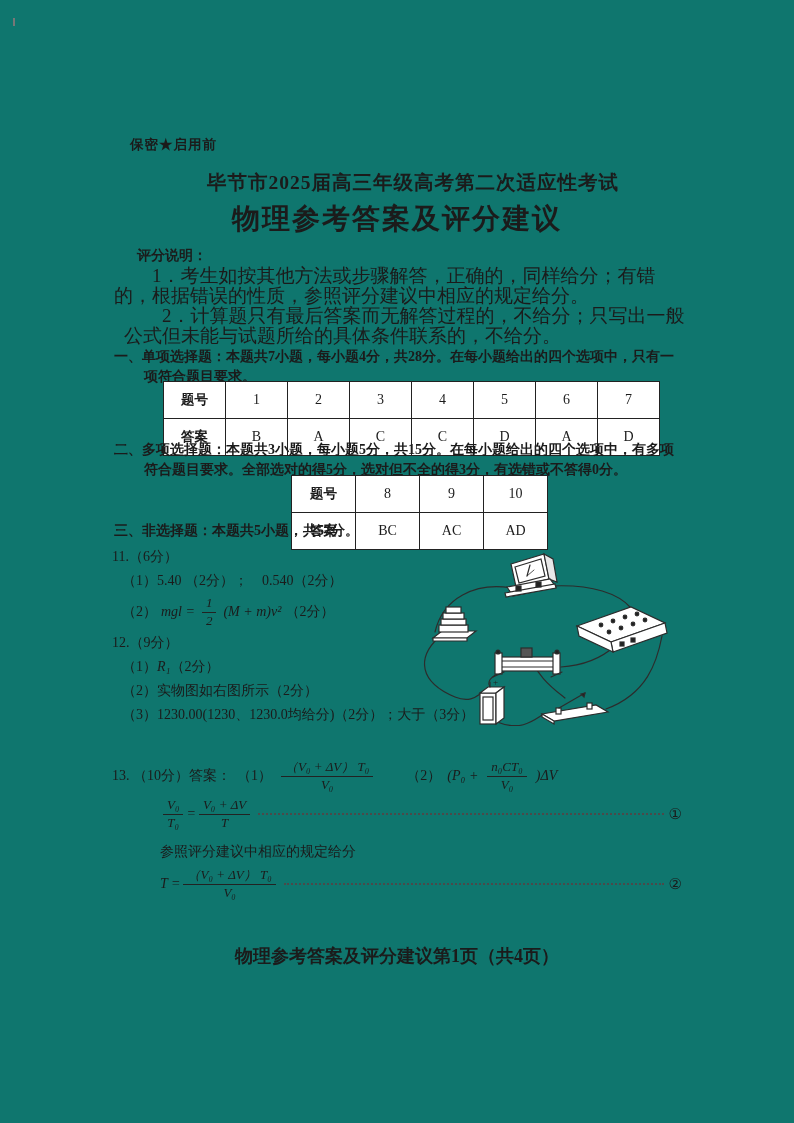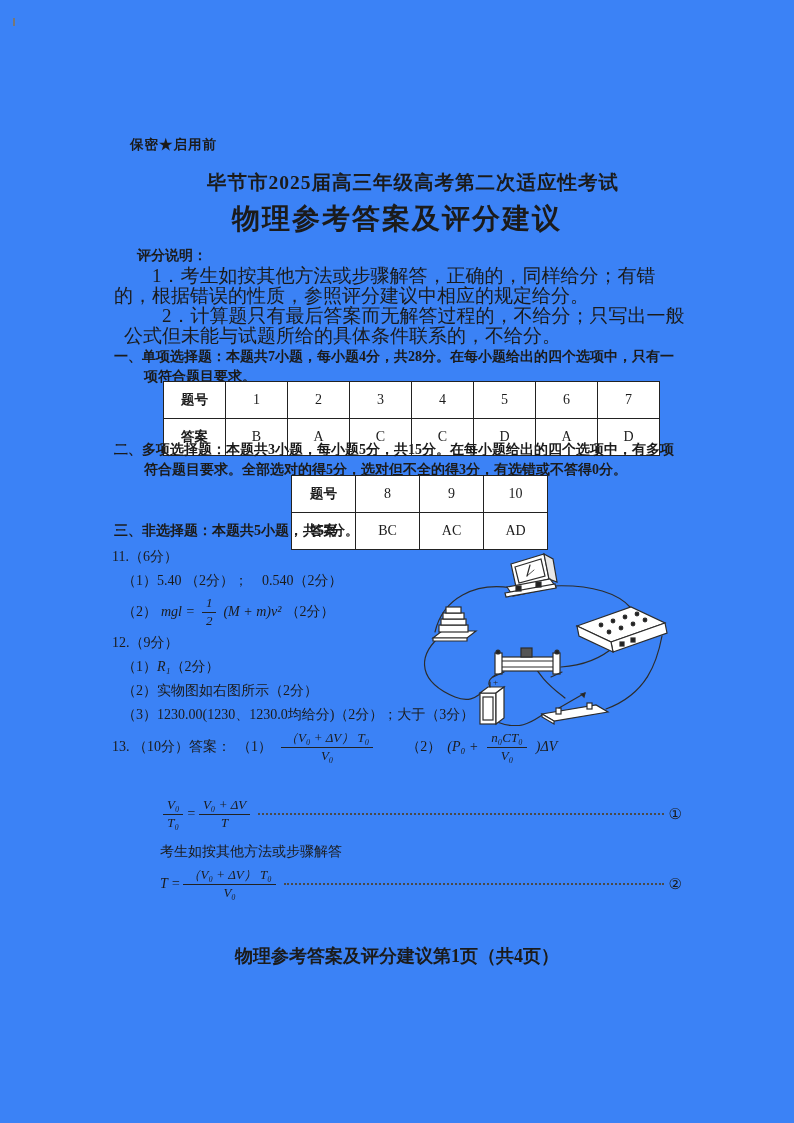--- a/index.html
+++ b/index.html
@@ -2,21 +2,21 @@
 <html><head>
 <meta charset="utf-8">
 <style>
   * { margin:0; padding:0; box-sizing:border-box; }
   html,body { background:#ffffff; }
   body {
     width:794px; height:1123px; position:relative; overflow:hidden;
     font-family:"Liberation Serif","DejaVu Serif",serif;
     color:#1b1b1b;
   }
-  .page { position:absolute; inset:0; background:#3b82f6; }
+  .page { position:absolute; inset:0; background:#0f766e; }
   .abs { position:absolute; }
   .artifact { width:2px; height:8px; background:#777; left:13px; top:18px; }
 
   .classified { left:130px; top:136px; font-size:13.5px; font-weight:bold; letter-spacing:1px; }
   .title { left:16px; width:794px; top:169px; text-align:center; font-size:19.5px; font-weight:bold; letter-spacing:1px; }
   .subtitle { left:0; width:794px; top:200px; text-align:center; font-size:28px; font-weight:bold; letter-spacing:2px; }
 
   .notes-head { left:137px; top:247px; font-size:14px; font-weight:bold; }
   .note-p { left:114px; width:568px; font-size:19px; line-height:20px; text-indent:2em; }
   .note-p1 { top:266px; }
@@ -44,21 +44,21 @@
   .frac .fd { padding-top:1px; white-space:nowrap; }
 
   .q11h { left:112px; top:548px; }
   .q11i1 { left:122px; top:572px; }
   .q11i2 { left:122px; top:596px; display:flex; align-items:center; gap:4px; }
   .q12h { left:112px; top:634px; }
   .q12i1 { left:122px; top:658px; }
   .q12i2 { left:122px; top:682px; }
   .q12i3 { left:122px; top:706px; }
 
-  .q13h { left:112px; top:731px; display:flex; align-items:center; gap:6px; white-space:nowrap;justify-content:flex-end; }
+  .q13h { left:112px; top:760px; display:flex; align-items:center; gap:6px; white-space:nowrap;justify-content:flex-end; }
   .q13p1 { left:122px; top:772px; }
   .q13p2 { left:160px; top:843px; }
   .eq { display:flex; align-items:center; width:522px; font-size:14px; }
   .eq1 { left:160px; top:798px; }
   .eq2 { left:160px; top:868px; }
   .leader { flex:1; height:2px; border-bottom:2px dotted #4a4a4a; margin:0 5px; }
   .tag { font-size:15px; font-style:normal; }
 
   .figure { left:415px; top:546px; width:290px; height:180px; }
   .footer { left:0; width:794px; top:944px; text-align:center; font-size:18px; font-weight:bold; }
@@ -253,21 +253,21 @@
     </span>
     <span class="math">=</span>
     <span class="frac math">
       <span class="fn">V₀ + ΔV</span>
       <span class="fd">T</span>
     </span>
     <span class="leader"></span>
     <span class="tag">①</span>
   </div>
 
-  <div class="abs qline q13p2">考生如按其他方法或步骤解答</div>
+  <div class="abs qline q13p2">参照评分建议中相应的规定给分</div>
 
   <div class="abs eq eq2">
     <span class="math">T =</span>
     <span class="frac math">
       <span class="fn">（V₀ + ΔV） T₀</span>
       <span class="fd">V₀</span>
     </span>
     <span class="leader"></span>
     <span class="tag">②</span>
   </div>

